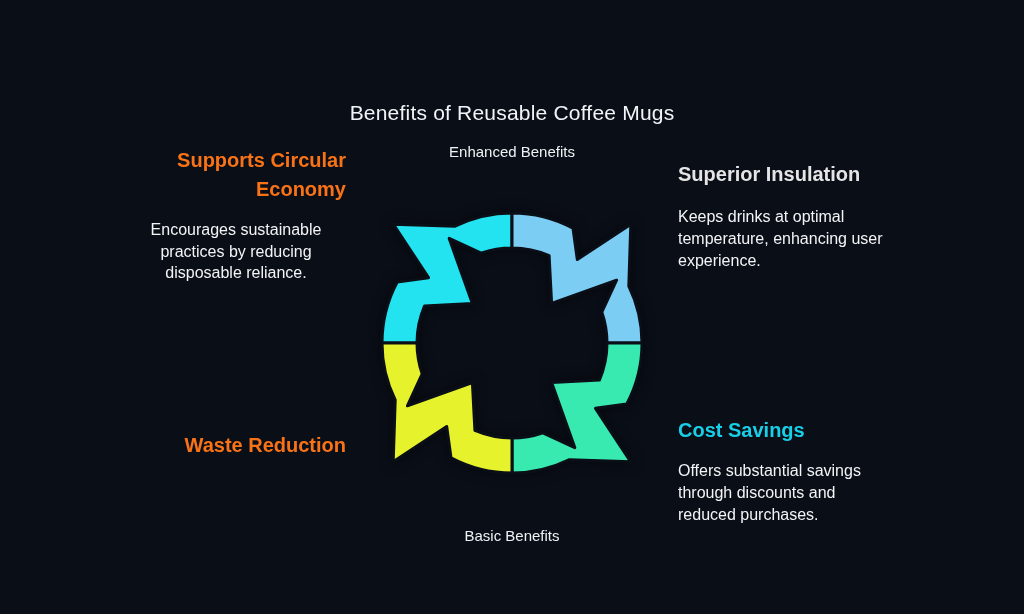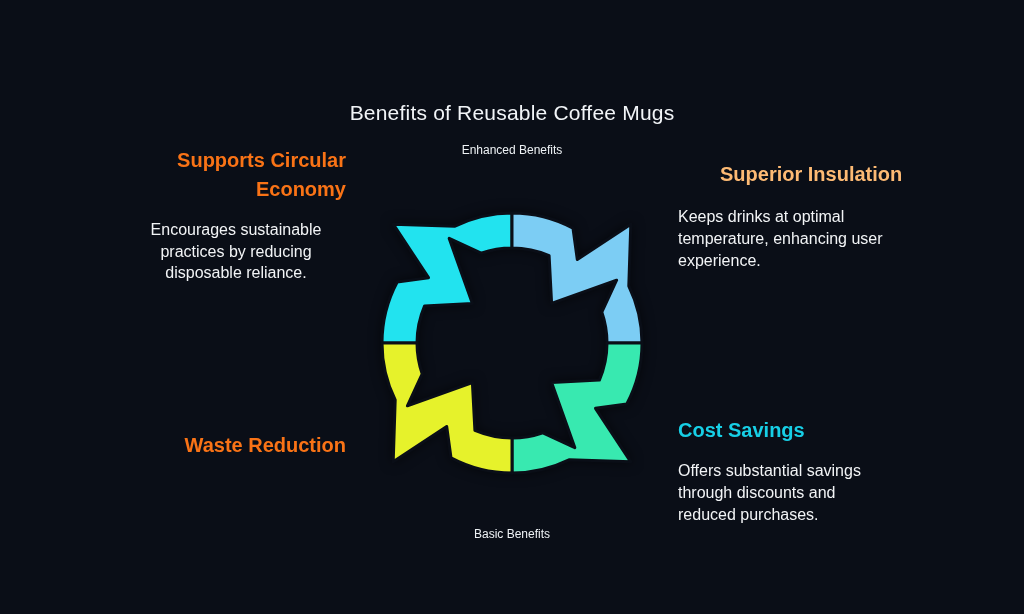--- a/index.html
+++ b/index.html
@@ -13,21 +13,21 @@
   }
   .stage{position:absolute;inset:0;width:1024px;height:614px;}
   .abs{position:absolute;}
   .title{
     left:0;top:68px;width:1024px;
     text-align:center;
     font-size:21px;font-weight:500;
     color:#f2f5f8;letter-spacing:.2px;margin-top:33px;
   }
   .axis-label{
-    font-size:12px;font-weight:500;color:#eef2f5;
+    font-size:15px;font-weight:500;color:#eef2f5;
     text-align:center;white-space:nowrap;
   }
   .label-top{left:312px;top:143px;width:400px;}
   .label-bottom{left:312px;top:527px;width:400px;}
   .label-left{left:122px;top:335px;width:216px;}
   .label-right{left:666px;top:335px;width:216px;}
   .section-heading{
     font-size:20px;font-weight:700;line-height:29px;
     white-space:pre-line;
   }
@@ -96,21 +96,21 @@
 
   <div class="abs axis-label label-top">Enhanced Benefits</div>
   <div class="abs axis-label label-bottom">Basic Benefits</div>
 
   <div class="abs section-heading align-r sec-tl-h" style="color: #f97316;">Supports Circular
 Economy</div>
   <div class="abs section-body align-r sec-tl-b">Encourages sustainable
 practices by reducing
 disposable reliance.</div>
 
-  <div class="abs section-heading align-l sec-tr-h" style="color: #fdba74; margin-left: 42px;">Superior Insulation</div>
+  <div class="abs section-heading align-l sec-tr-h" style="color: #e5e5e5;">Superior Insulation</div>
   <div class="abs section-body align-l sec-tr-b">Keeps drinks at optimal
 temperature, enhancing user
 experience.</div>
 
   <div class="abs section-heading align-r sec-bl-h" style="color: #f97316;">Waste Reduction</div>
 
   <div class="abs section-heading align-l sec-br-h" style="color: rgb(23, 207, 230);">Cost Savings</div>
   <div class="abs section-body align-l sec-br-b">Offers substantial savings
 through discounts and
 reduced purchases.</div>

